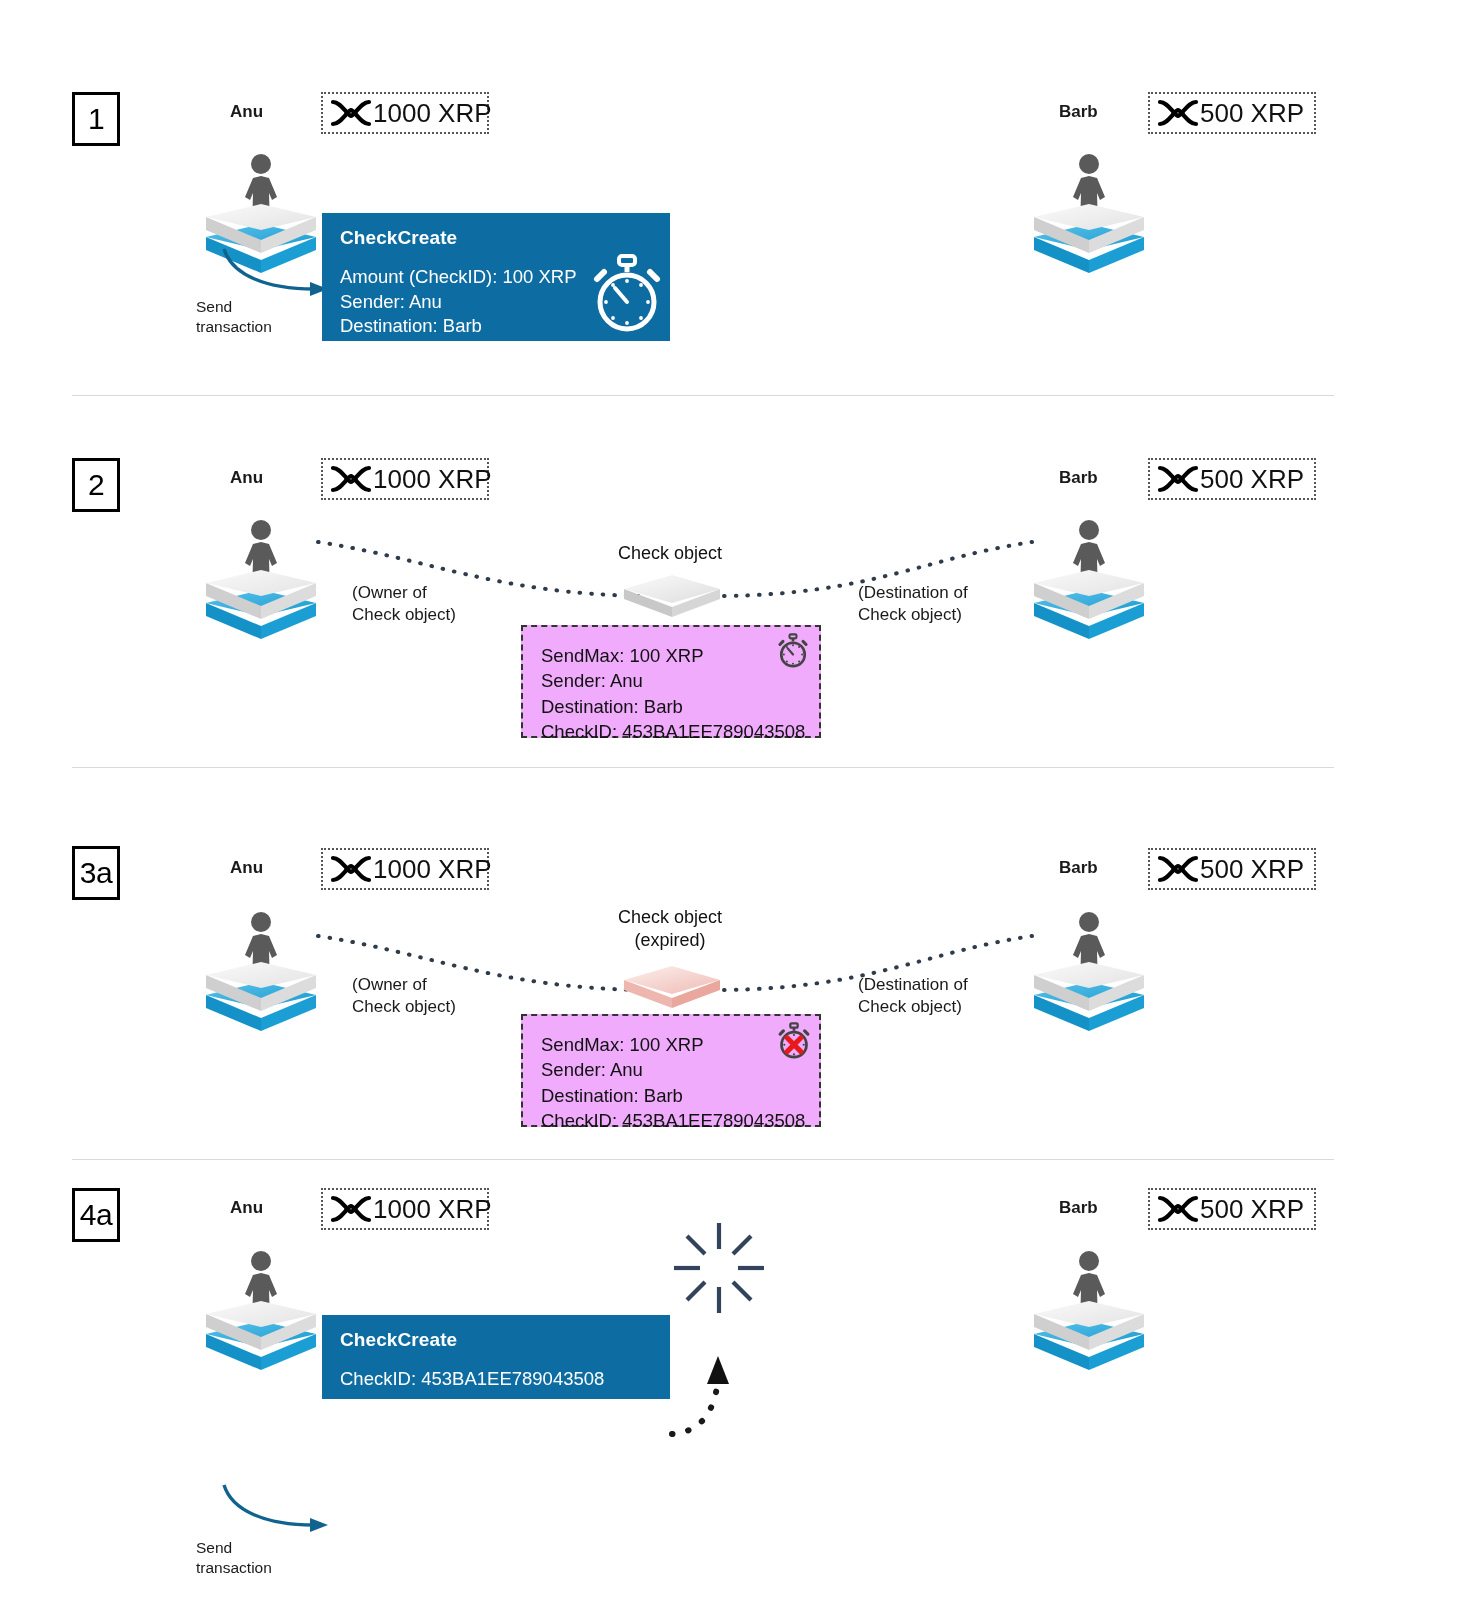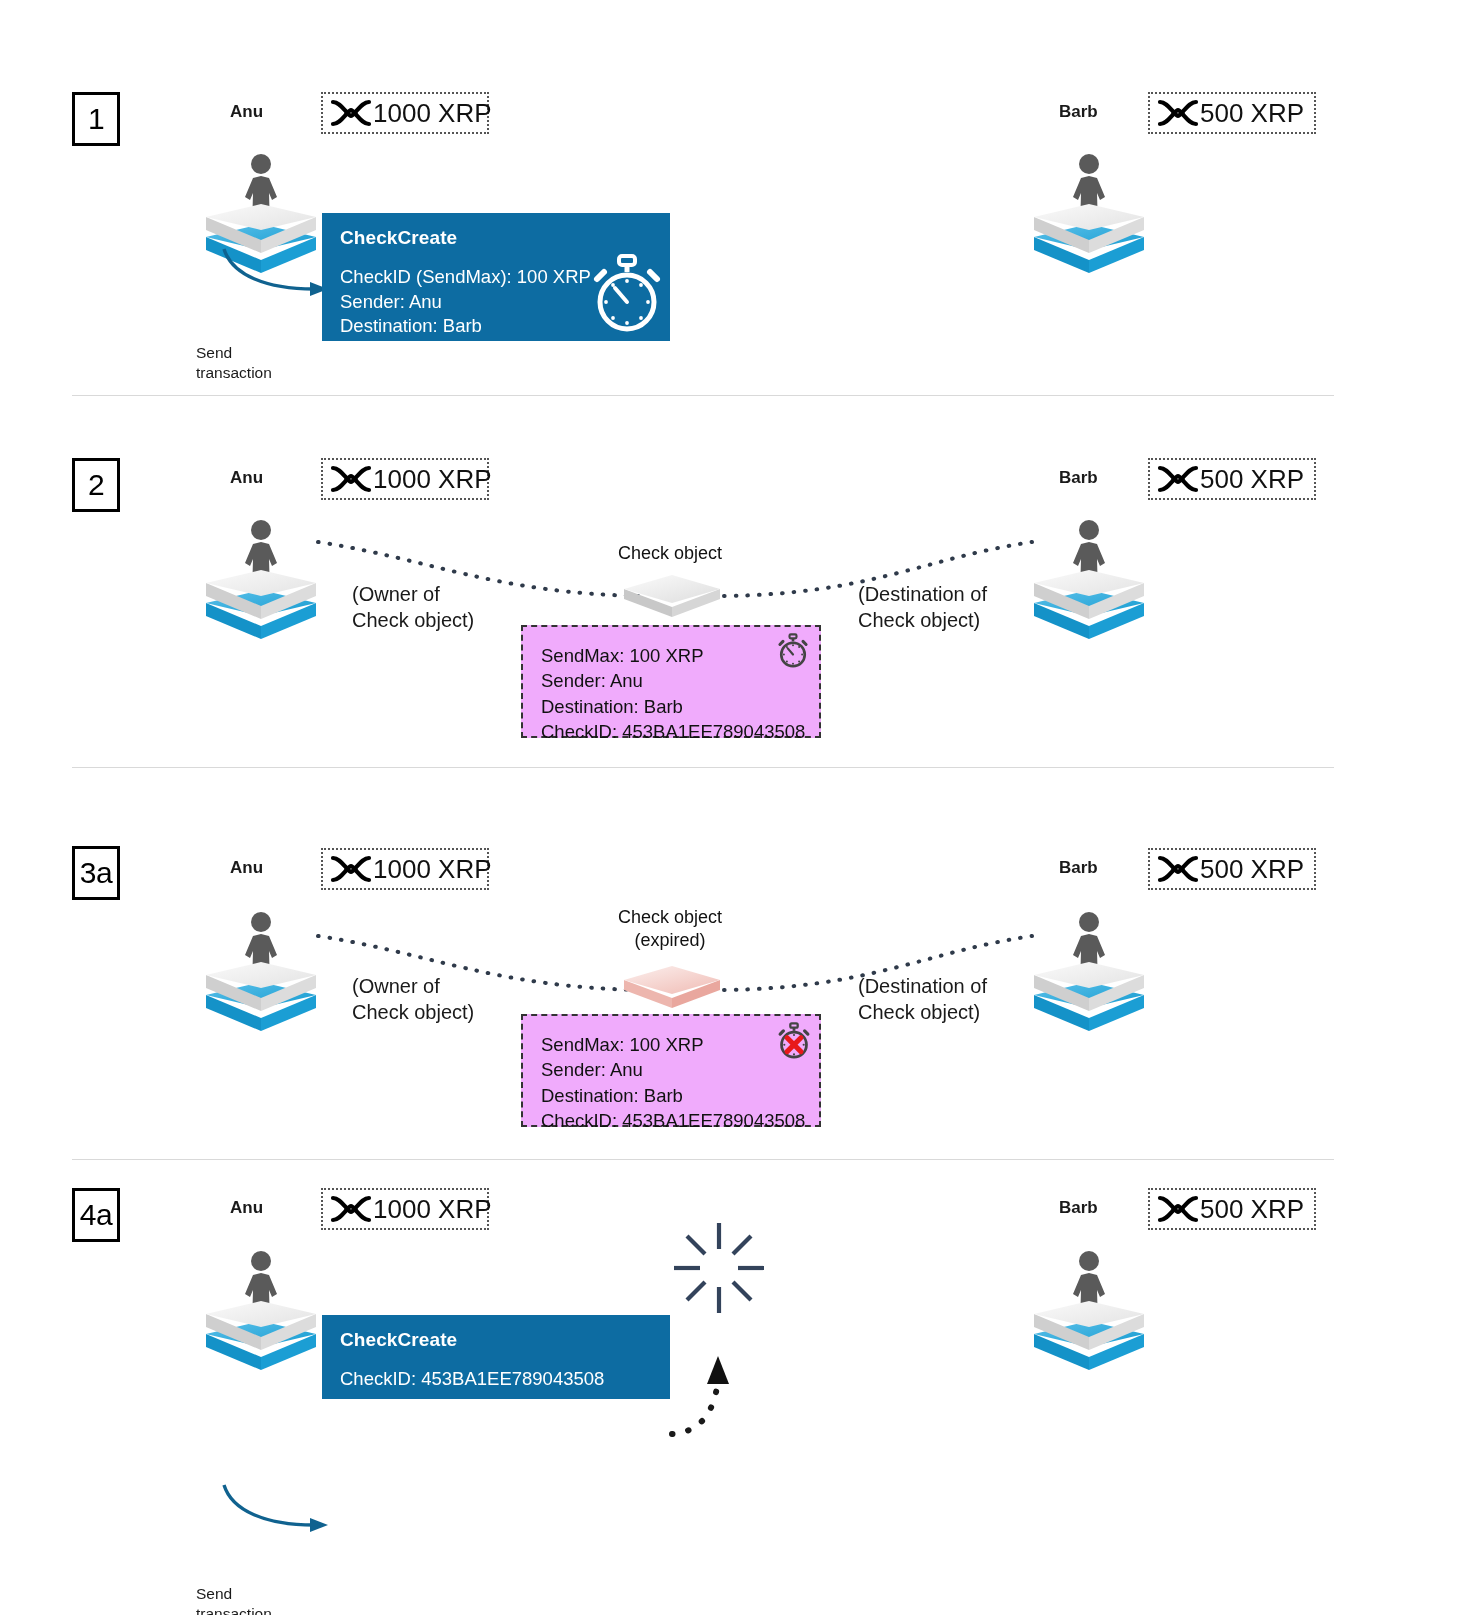--- a/index.html
+++ b/index.html
@@ -87,25 +87,24 @@
   .txn-line {
     font-size: 18.5px;
     line-height: 1.33;
     font-weight: 400;
   }
   .send-label {
     position: absolute;
     font-size: 15.5px;
     line-height: 1.28;
     color: #1a1a1a;
-    margin-top: 46px;
   }
   .annot {
     position: absolute;
-    font-size: 20px;
+    font-size: 17px;
     line-height: 1.28;
     color: #1a1a1a;
   }
   .obj-title {
     position: absolute;
     font-size: 18px;
     line-height: 1.3;
     color: #111;
     text-align: center;
   }
@@ -181,21 +180,21 @@
     <polygon points="110,44 92,37 92,51" fill="#10628F"></polygon>
   </svg>
 
   <div class="send-label" style="left:196px;top:297px;">
     <div>Send</div>
     <div>transaction</div>
   </div>
 
   <div class="txn-box" style="left:322px;top:213px;width:348px;height:128px;">
     <div class="txn-title">CheckCreate</div>
-    <div class="txn-line">CheckID (SendMax): 100 XRP</div>
+    <div class="txn-line">Amount (CheckID): 100 XRP</div>
     <div class="txn-line">Sender: Anu</div>
     <div class="txn-line">Destination: Barb</div>
   </div>
 
   <svg class="abs-svg" style="left:588px;top:254px;" width="78" height="80" viewBox="0 0 78 80">
     <g stroke="#fff" fill="none">
       <rect x="31" y="2" width="16" height="9" rx="3" stroke-width="4"></rect>
       <path d="M39 11 v7" stroke-width="5"></path>
       <path d="M16 18 l-7 7" stroke-width="6" stroke-linecap="round"></path>
       <path d="M62 18 l7 7" stroke-width="6" stroke-linecap="round"></path>

